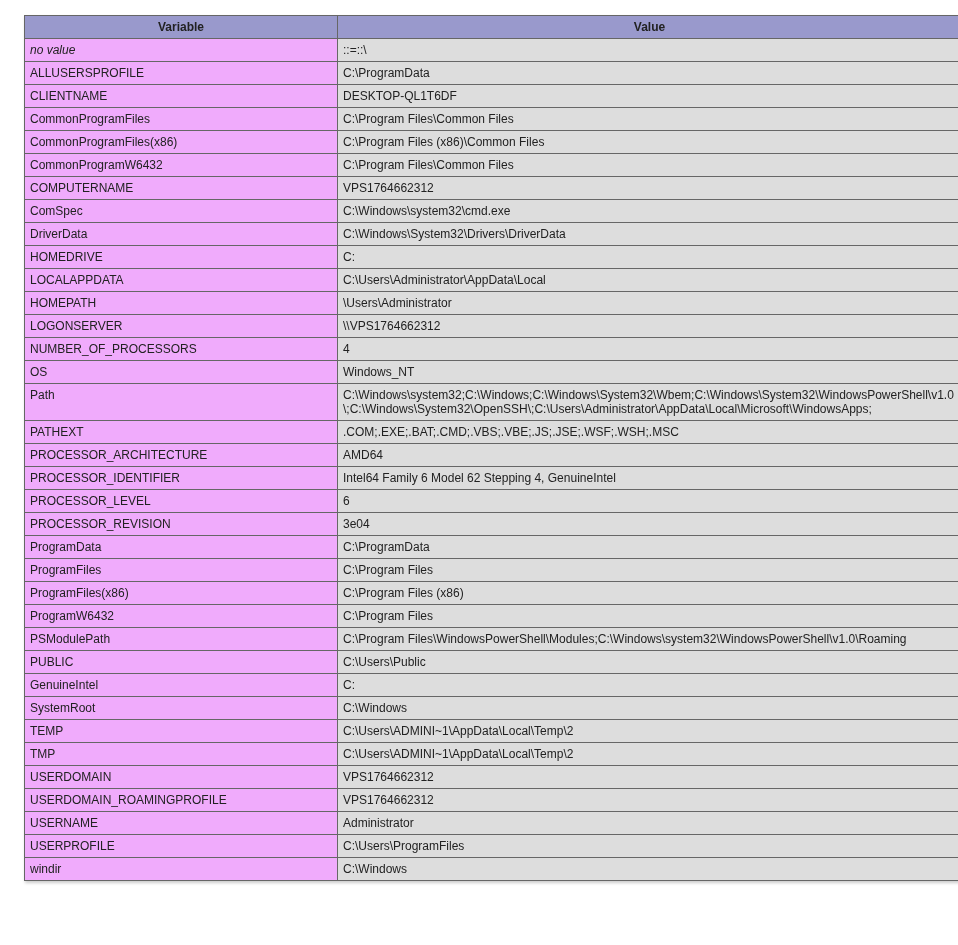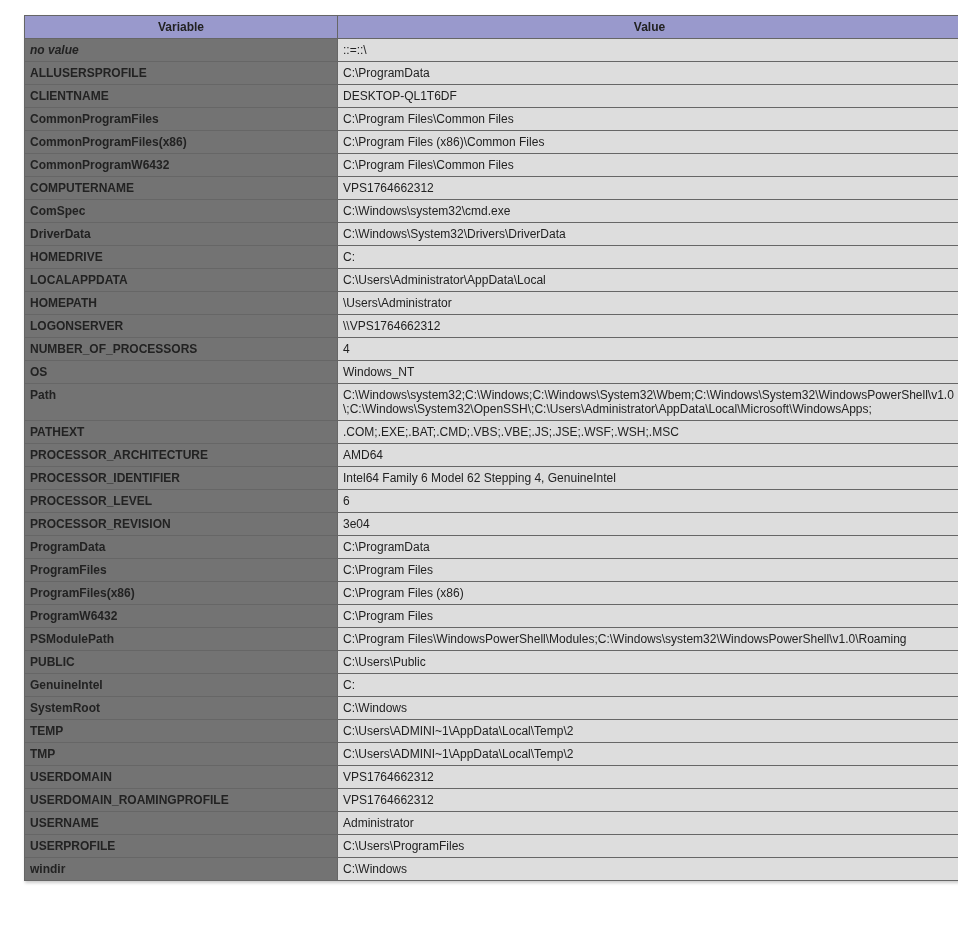--- a/index.html
+++ b/index.html
@@ -33,22 +33,22 @@
     color: #222222;
     overflow-wrap: break-word;
     word-wrap: break-word;
   }
   table.env th {
     background-color: #9999cc;
     font-weight: bold;
     text-align: center;
   }
   td.e {
-    background-color: #737373;
-    font-weight: bold;
+    background-color: #f0abfc;
+    font-weight: normal;
   }
   td.v {
     background-color: #dddddd;
   }
   .italic { font-style: italic; }
   .muted { color: #999999; }
 </style>
 </head>
 <body>
 

